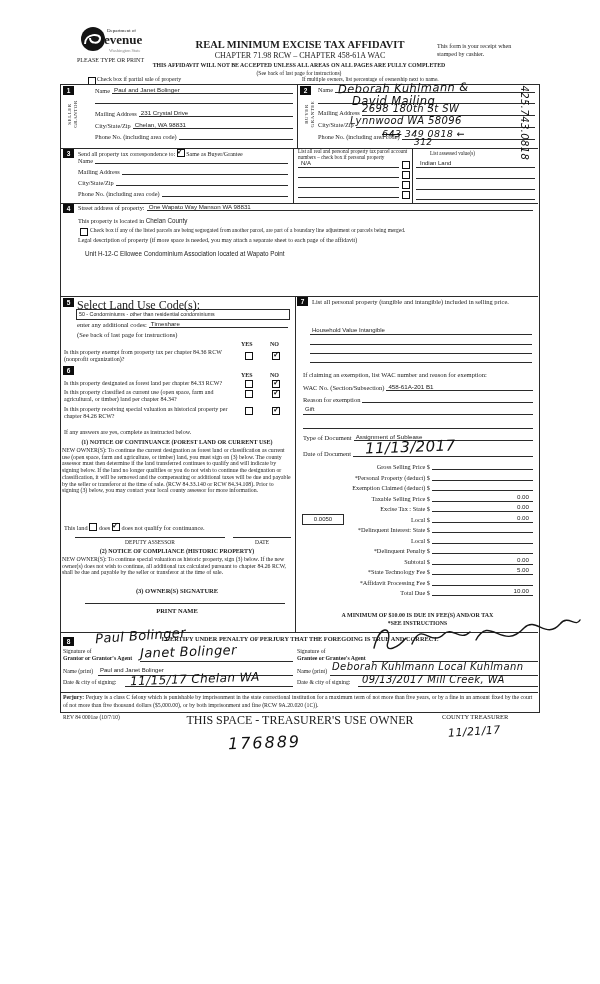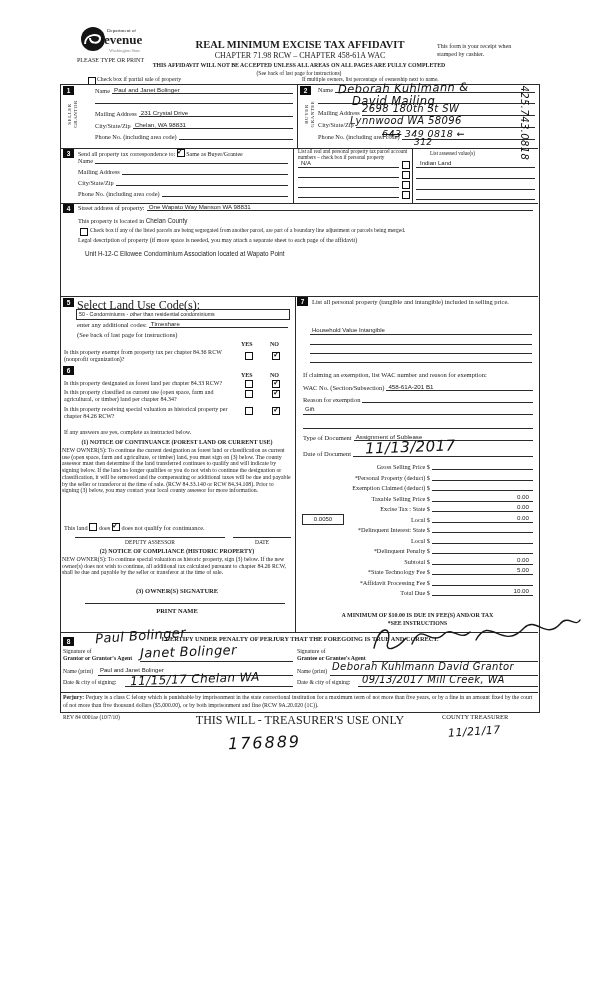--- a/index.html
+++ b/index.html
@@ -343,30 +343,30 @@
   <div class="line" style="left:125px;top:686px;width:168px;"></div>
   <div class="abs hw" style="left:130px;top:672px;font-size:12px;transform:rotate(-2deg);">11/15/17  Chelan WA</div>
 
   <div class="abs f58 s" style="left:297px;top:648px;">Signature of</div>
   <div class="abs f58 s b" style="left:297px;top:655px;">Grantee or Grantee's Agent</div>
   <div class="line" style="left:372px;top:661px;width:166px;"></div>
   <svg class="abs" style="left:368px;top:616px;" width="215" height="42" viewBox="0 0 215 42">
     <path d="M6 32 C12 8 24 10 20 26 C16 38 30 32 38 22 M44 28 C54 4 62 32 76 18 C84 10 92 26 102 16 M108 24 C122 -2 134 36 156 12 C168 0 178 24 192 8 C200 -2 208 12 212 4" stroke="#161616" stroke-width="1.4" fill="none" stroke-linecap="round"></path>
   </svg>
   <div class="abs f58 s" style="left:297px;top:668px;">Name (print)</div>
-  <div class="abs hw" style="left:332px;top:661px;font-size:10px;">Deborah Kuhlmann   David Grantor</div>
+  <div class="abs hw" style="left:332px;top:661px;font-size:10px;">Deborah Kuhlmann   Local Kuhlmann</div>
   <div class="line" style="left:330px;top:675px;width:208px;"></div>
   <div class="abs f58 s" style="left:297px;top:679px;">Date &amp; city of signing:</div>
   <div class="line" style="left:358px;top:686px;width:180px;"></div>
   <div class="abs hw" style="left:362px;top:674px;font-size:10px;">09/13/2017  Mill Creek, WA</div>
 
   <div class="abs f58 s" style="left:63px;top:694px;width:474px;line-height:1.3;">
     <span class="b">Perjury:</span>
     <span>Perjury is a class C felony which is punishable by imprisonment in the state correctional institution for a maximum term of not more than five years, or by a fine in an amount fixed by the court of not more than five thousand dollars ($5,000.00), or by both imprisonment and fine (RCW 9A.20.020 (1C)).</span>
   </div>
 
   <div class="abs f55 s" style="left:63px;top:714px;">REV 84 0001ae (10/7/10)</div>
-  <div class="abs f7 s c" style="left:170px;top:713px;width:260px;">THIS WILL - TREASURER'S USE ONLY</div>
+  <div class="abs f7 s c" style="left:170px;top:713px;width:260px;">THIS SPACE - TREASURER'S USE OWNER</div>
   <div class="abs f65 s" style="left:442px;top:713px;">COUNTY TREASURER</div>
   <div class="abs hw" style="left:228px;top:733px;font-size:16px;letter-spacing:2px;transform:rotate(-2deg);">176889</div>
   <div class="abs hw" style="left:448px;top:725px;font-size:11px;transform:rotate(-4deg);">11/21/17</div>
 
 </div>
 
 </body></html>

